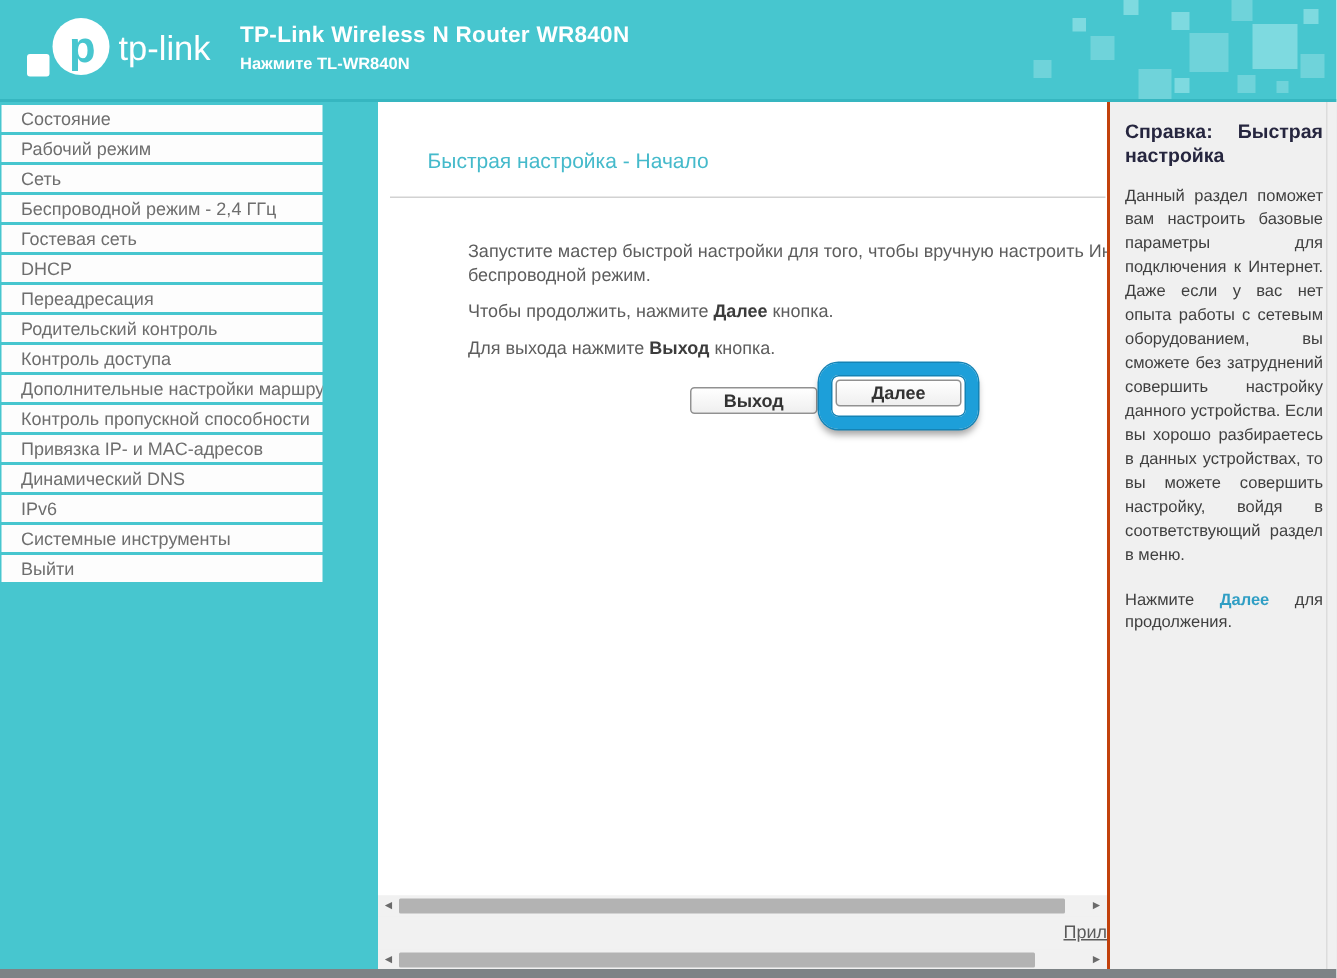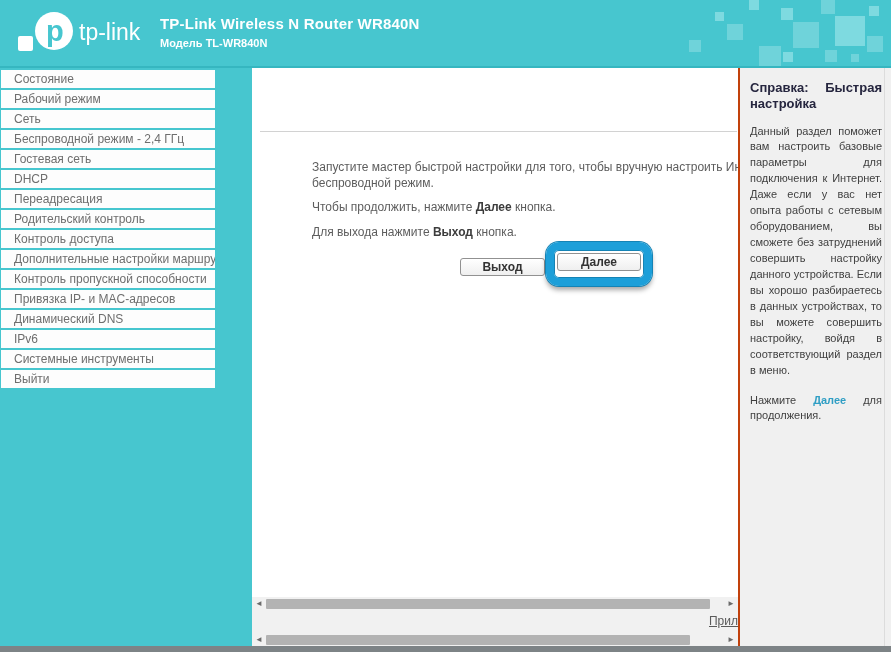--- a/index.html
+++ b/index.html
@@ -88,21 +88,21 @@
 
 <div class="header">
   <svg class="logo" viewBox="0 0 150 50">
     <rect x="2" y="27" width="15" height="15" rx="2" fill="#ffffff"></rect>
     <circle cx="38" cy="22" r="19" fill="#ffffff"></circle>
     <text x="30" y="32" font-size="29" font-weight="bold" fill="#47c6cf">p</text>
     <text x="63" y="31" font-size="23" fill="#ffffff">tp-link</text>
   </svg>
   <div class="titles">
     <div class="t1">TP-Link Wireless N Router WR840N</div>
-    <div class="t2">Модель TL-WR840N</div>
+    <div class="t2">Нажмите TL-WR840N</div>
   </div>
   <div class="decor">
     <i></i>
       <i class="lt"></i>
       <i></i>
       <i class="lt"></i>
       <i></i>
       <i class="lt"></i>
       <i></i>
     <i class="lt"></i>
@@ -130,20 +130,21 @@
       <div class="menu-item">Контроль пропускной способности</div>
       <div class="menu-item">Привязка IP- и MAC-адресов</div>
       <div class="menu-item">Динамический DNS</div>
       <div class="menu-item">IPv6</div>
       <div class="menu-item">Системные инструменты</div>
       <div class="menu-item">Выйти</div>
     </div>
 </div>
 
 <div class="main">
+  <div class="page-title">Быстрая настройка - Начало</div>
   <div class="rule"></div>
   <div class="copy">
     <p><span>Запустите мастер быстрой настройки для того, чтобы вручную настроить Интернет-подключение и</span><br><span>беспроводной режим.</span></p>
     <p><span>Чтобы продолжить, нажмите </span><b>Далее</b><span> кнопка.</span></p>
     <p><span>Для выхода нажмите </span><b>Выход</b><span> кнопка.</span></p>
   </div>
   <button class="btn btn-exit">Выход</button>
   <div class="annotation">
     <button class="btn btn-next">Далее</button>
   </div>

